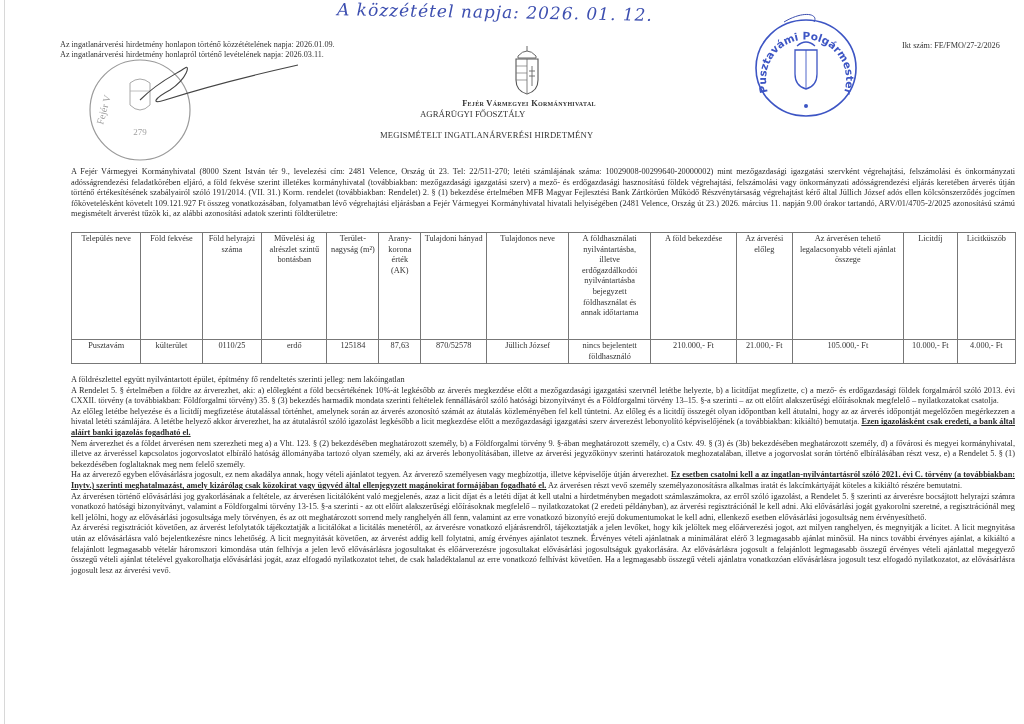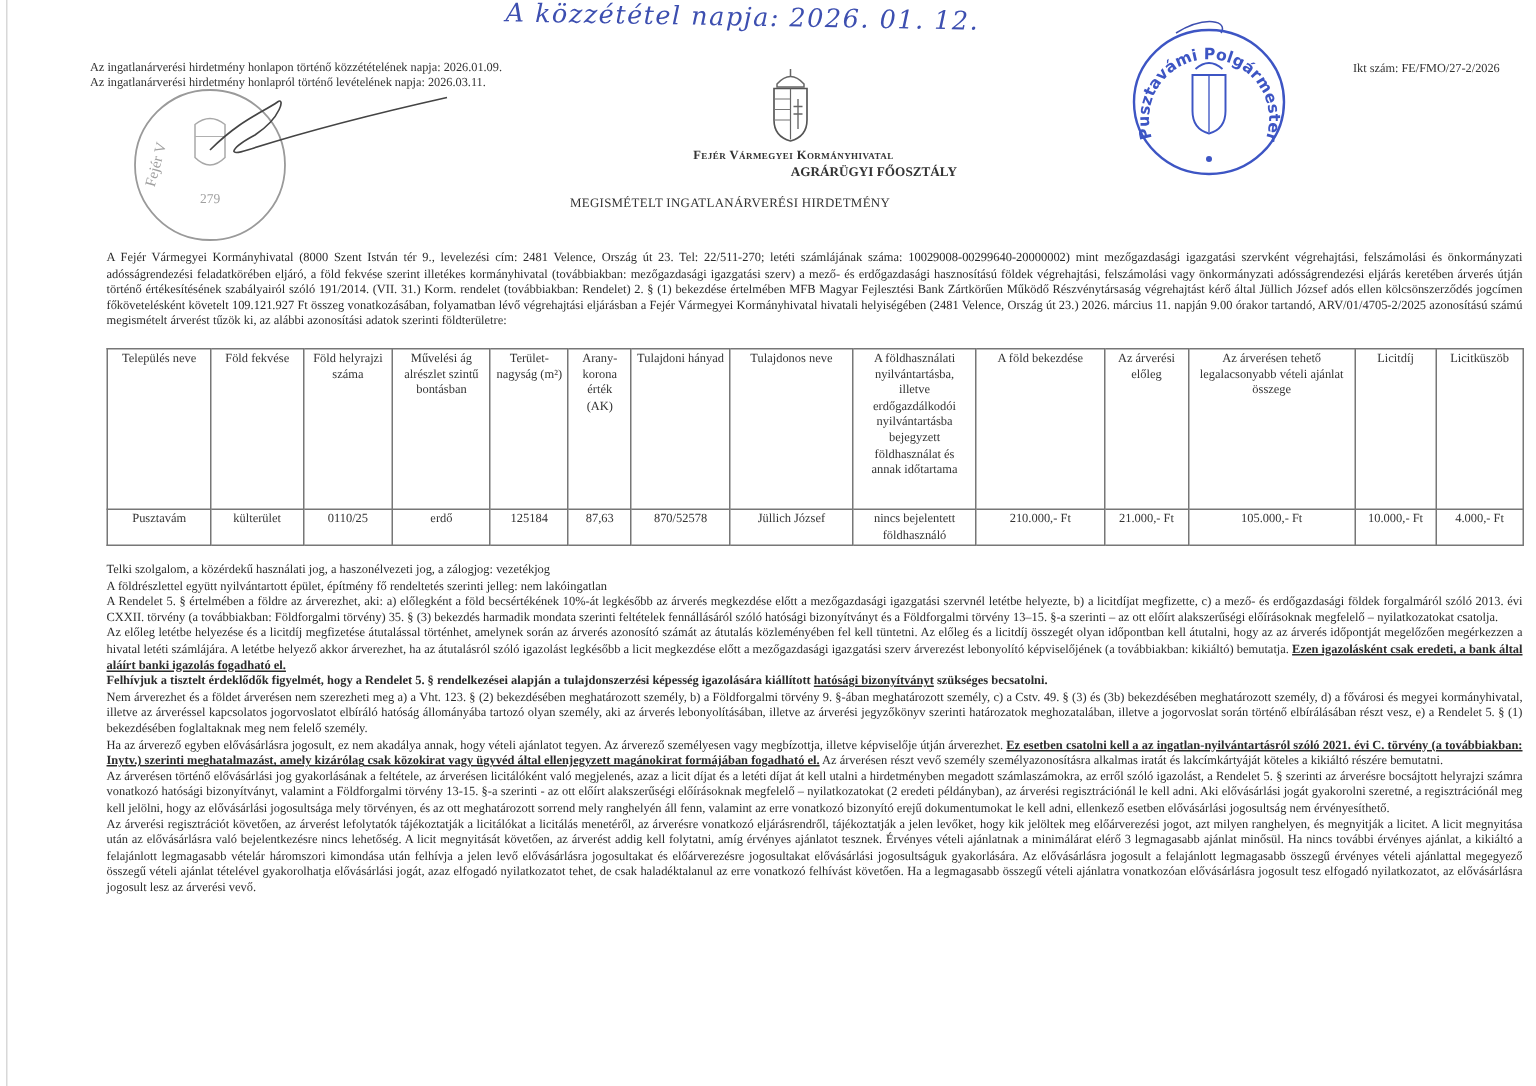--- a/index.html
+++ b/index.html
@@ -7,21 +7,21 @@
          font-family:"Liberation Serif", "DejaVu Serif", serif; color:#2a2a2a; }
   .left-rule { position:absolute; left:4px; top:0; width:1px; height:724px; background:#d8d8d8; }
   .abs { position:absolute; }
   .pubdates { left:60px; top:40px; font-size:8.2px; line-height:10px; color:#333; }
   .handwriting { left:337px; top:2px; font-family:"DejaVu Serif", serif; font-style:italic; font-size:17px;
                  color:#3d4fb0; letter-spacing:1px; transform:rotate(1deg); }
   .ikt { left:902px; top:41px; font-size:8.2px; color:#333;text-align:right; }
   .crest { left:510px; top:46px; width:34px; height:50px; }
   .agency1 { left:420px; top:99px; width:218px; text-align:center; font-size:8.4px; font-weight:bold;
              font-variant:small-caps; letter-spacing:0.3px; color:#333; }
-  .agency2 { left:420px; top:109px; width:218px; text-align:right; font-size:8.8px; font-weight:bold; color:#333; }
+  .agency2 { left:420px; top:109px; width:218px; text-align:left; font-size:8.8px; font-weight:normal; color:#333; }
   .doctitle { left:380px; top:130px; width:300px; font-size:8.6px; color:#333; letter-spacing:0.2px; }
   .stamp-left { left:85px; top:55px; width:110px; height:110px; }
   .stamp-right { left:744px; top:8px; width:120px; height:112px; }
   .signature { left:130px; top:60px; width:170px; height:50px; }
   .text-block { left:71px; width:944px; font-size:8.3px; line-height:10.6px; text-align:justify; color:#2c2c2c; }
   .intro { top:167px; }
   table.land { position:absolute; left:71px; top:232px; width:945px; border-collapse:collapse;
                font-size:8.3px; line-height:10.6px; color:#333;border-radius:26px; }
   table.land th, table.land td { border:1px solid #777; padding:1px 3px; vertical-align:top; text-align:center; font-weight:normal; }
   table.land th { height:104px; }
@@ -122,22 +122,20 @@
       <td>210.000,- Ft</td>
       <td>21.000,- Ft</td>
       <td>105.000,- Ft</td>
       <td>10.000,- Ft</td>
       <td>4.000,- Ft</td>
     </tr>
   </tbody>
 </table>
 
 <div class="abs text-block body2">
-  <p>Telki szolgalom, a közérdekű használati jog, a haszonélvezeti jog, a zálogjog: vezetékjog</p>
   <p>A földrészlettel együtt nyilvántartott épület, építmény fő rendeltetés szerinti jelleg: nem lakóingatlan</p>
   <p>A Rendelet 5. § értelmében a földre az árverezhet, aki: a) előlegként a föld becsértékének 10%-át legkésőbb az árverés megkezdése előtt a mezőgazdasági igazgatási szervnél letétbe helyezte, b) a licitdíjat megfizette, c) a mező- és erdőgazdasági földek forgalmáról szóló 2013. évi CXXII. törvény (a továbbiakban: Földforgalmi törvény) 35. § (3) bekezdés harmadik mondata szerinti feltételek fennállásáról szóló hatósági bizonyítványt és a Földforgalmi törvény 13–15. §-a szerinti – az ott előírt alakszerűségi előírásoknak megfelelő – nyilatkozatokat csatolja.</p>
   <p><span>Az előleg letétbe helyezése és a licitdíj megfizetése átutalással történhet, amelynek során az árverés azonosító számát az átutalás közleményében fel kell tüntetni. Az előleg és a licitdíj összegét olyan időpontban kell átutalni, hogy az az árverés időpontját megelőzően megérkezzen a hivatal letéti számlájára. A letétbe helyező akkor árverezhet, ha az átutalásról szóló igazolást legkésőbb a licit megkezdése előtt a mezőgazdasági igazgatási szerv árverezést lebonyolító képviselőjének (a továbbiakban: kikiáltó) bemutatja.</span> <span class="b u">Ezen igazolásként csak eredeti, a bank által aláírt banki igazolás fogadható el.</span></p>
-  <p class="b"><span>Felhívjuk a tisztelt érdeklődők figyelmét, hogy a Rendelet 5. § rendelkezései alapján a tulajdonszerzési képesség igazolására kiállított</span> <span class="u">hatósági bizonyítványt</span> <span>szükséges becsatolni.</span></p>
   <p>Nem árverezhet és a földet árverésen nem szerezheti meg a) a Vht. 123. § (2) bekezdésében meghatározott személy, b) a Földforgalmi törvény 9. §-ában meghatározott személy, c) a Cstv. 49. § (3) és (3b) bekezdésében meghatározott személy, d) a fővárosi és megyei kormányhivatal, illetve az árveréssel kapcsolatos jogorvoslatot elbíráló hatóság állományába tartozó olyan személy, aki az árverés lebonyolításában, illetve az árverési jegyzőkönyv szerinti határozatok meghozatalában, illetve a jogorvoslat során történő elbírálásában részt vesz, e) a Rendelet 5. § (1) bekezdésében foglaltaknak meg nem felelő személy.</p>
   <p><span>Ha az árverező egyben elővásárlásra jogosult, ez nem akadálya annak, hogy vételi ajánlatot tegyen. Az árverező személyesen vagy megbízottja, illetve képviselője útján árverezhet.</span> <span class="b u">Ez esetben csatolni kell a az ingatlan-nyilvántartásról szóló 2021. évi C. törvény (a továbbiakban: Inytv.) szerinti meghatalmazást, amely kizárólag csak közokirat vagy ügyvéd által ellenjegyzett magánokirat formájában fogadható el.</span> <span>Az árverésen részt vevő személy személyazonosításra alkalmas iratát és lakcímkártyáját köteles a kikiáltó részére bemutatni.</span></p>
   <p>Az árverésen történő elővásárlási jog gyakorlásának a feltétele, az árverésen licitálóként való megjelenés, azaz a licit díjat és a letéti díjat át kell utalni a hirdetményben megadott számlaszámokra, az erről szóló igazolást, a Rendelet 5. § szerinti az árverésre bocsájtott helyrajzi számra vonatkozó hatósági bizonyítványt, valamint a Földforgalmi törvény 13-15. §-a szerinti - az ott előírt alakszerűségi előírásoknak megfelelő – nyilatkozatokat (2 eredeti példányban), az árverési regisztrációnál le kell adni. Aki elővásárlási jogát gyakorolni szeretné, a regisztrációnál meg kell jelölni, hogy az elővásárlási jogosultsága mely törvényen, és az ott meghatározott sorrend mely ranghelyén áll fenn, valamint az erre vonatkozó bizonyító erejű dokumentumokat le kell adni, ellenkező esetben elővásárlási jogosultság nem érvényesíthető.</p>
   <p>Az árverési regisztrációt követően, az árverést lefolytatók tájékoztatják a licitálókat a licitálás menetéről, az árverésre vonatkozó eljárásrendről, tájékoztatják a jelen levőket, hogy kik jelöltek meg előárverezési jogot, azt milyen ranghelyen, és megnyitják a licitet. A licit megnyitása után az elővásárlásra való bejelentkezésre nincs lehetőség. A licit megnyitását követően, az árverést addig kell folytatni, amíg érvényes ajánlatot tesznek. Érvényes vételi ajánlatnak a minimálárat elérő 3 legmagasabb ajánlat minősül. Ha nincs további érvényes ajánlat, a kikiáltó a felajánlott legmagasabb vételár háromszori kimondása után felhívja a jelen levő elővásárlásra jogosultakat és előárverezésre jogosultakat elővásárlási jogosultságuk gyakorlására. Az elővásárlásra jogosult a felajánlott legmagasabb összegű érvényes vételi ajánlattal megegyező összegű vételi ajánlat tételével gyakorolhatja elővásárlási jogát, azaz elfogadó nyilatkozatot tehet, de csak haladéktalanul az erre vonatkozó felhívást követően. Ha a legmagasabb összegű vételi ajánlatra vonatkozóan elővásárlásra jogosult tesz elfogadó nyilatkozatot, az elővásárlásra jogosult lesz az árverési vevő.</p>
 </div>
 
 </body></html>

